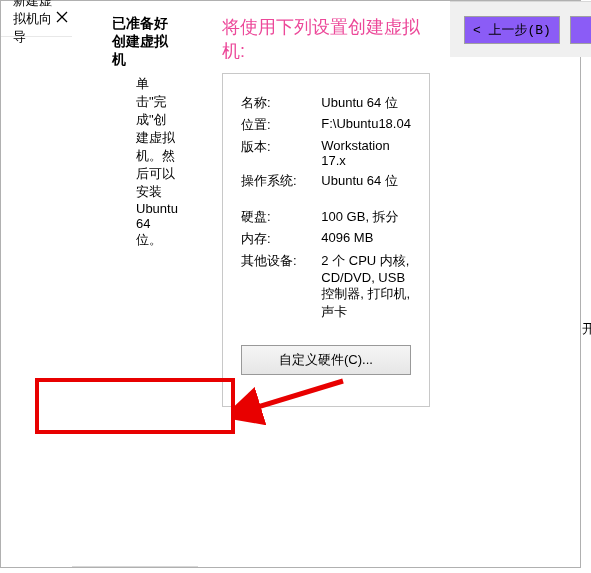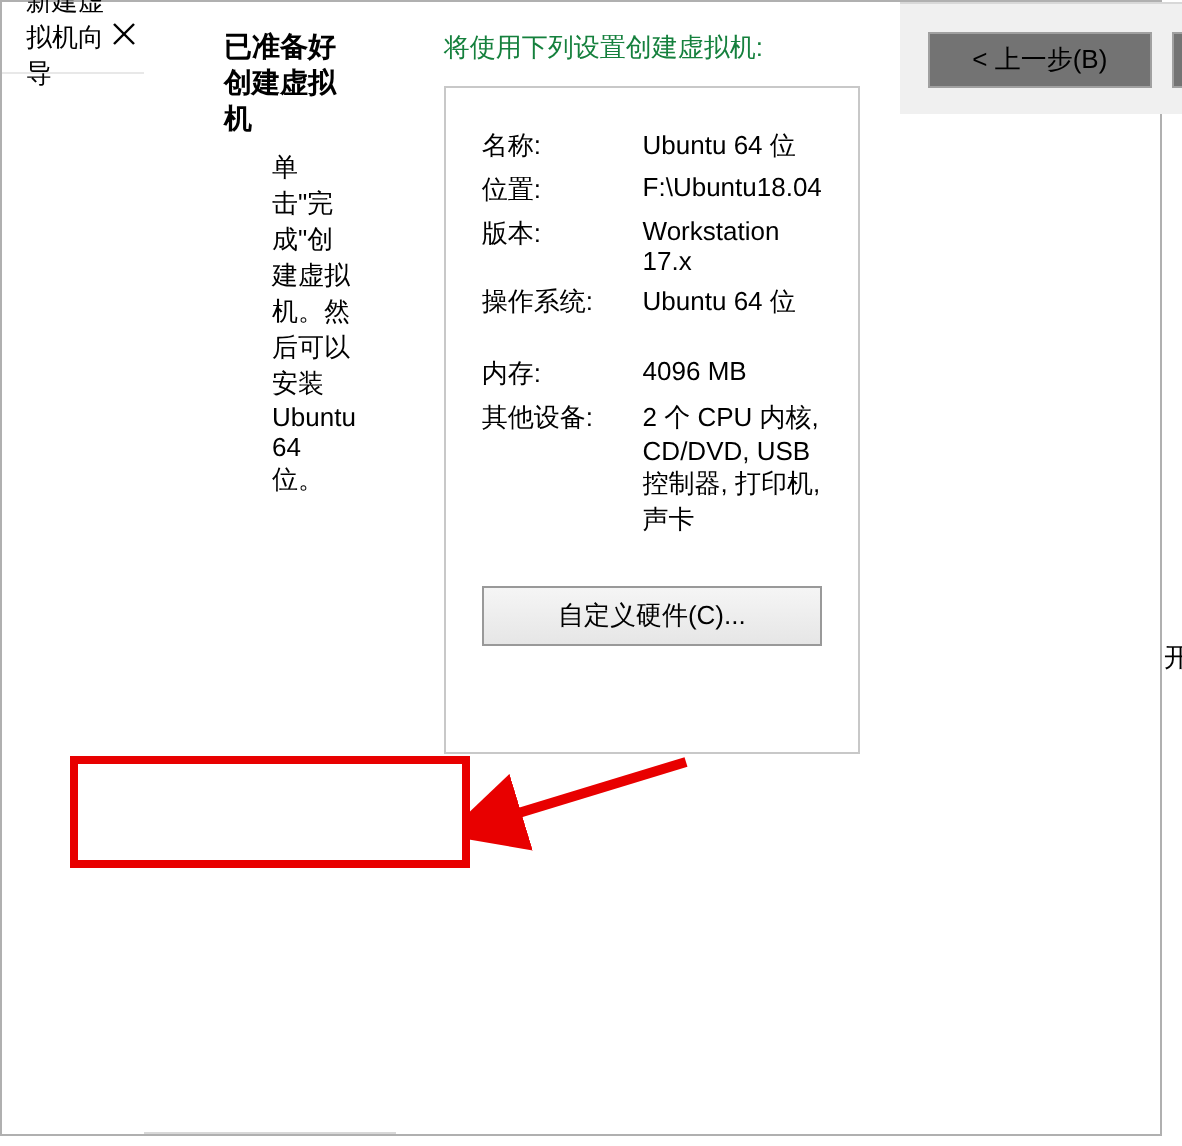--- a/index.html
+++ b/index.html
@@ -61,22 +61,22 @@
     .header-subtitle {
       font-size: 13px;
       color: #000;
       padding-left: 24px;
     }
     .content-section {
       padding: 14px 20px 10px 24px;
       flex: 1;
     }
     .intro-text {
-      font-size: 13px;
-      color: #15803d;
+      font-size: 18px;
+      color: #ec4899;
       margin-bottom: 10px;
     }
     .settings-panel {
       border: 1px solid #c8c8c8;
       padding: 18px 18px 24px 18px;
       background: #fff;
       height: 334px;
     }
     .settings-table {
       width: 100%;
@@ -125,26 +125,26 @@
       height: 56px;
       border-top: 1px solid #d8d8d8;
       background: #f0f0f0;
       display: flex;
       align-items: center;
       justify-content: flex-end;
       padding: 0 14px;
       gap: 10px;
     }
     .footer button {
-      width: 112px;
+      width: 96px;
       height: 28px;
       border: 1px solid #a0a0a0;
-      background: #737373;
-      font-size: 13px;
-      font-family: Liberation Sans, sans-serif;
+      background: #8b5cf6;
+      font-size: 13px;
+      font-family: Liberation Mono, monospace;
       cursor: pointer;
     }
     .extra-char {
       position: absolute;
       left: 582px;
       top: 320px;
       font-size: 13px;
       color: #000;
     }
   </style>
@@ -190,20 +190,24 @@
         </tr>
         <tr>
           <td class="label-col">操作系统:</td>
           <td>Ubuntu 64 位</td>
         </tr>
         <tr class="gap">
               <td></td>
               <td></td>
             </tr>
         <tr>
+          <td class="label-col">硬盘:</td>
+          <td>100 GB, 拆分</td>
+        </tr>
+        <tr>
           <td class="label-col">内存:</td>
           <td>4096 MB</td>
         </tr>
         <tr>
           <td class="label-col">其他设备:</td>
           <td>2 个 CPU 内核, CD/DVD, USB 控制器, 打印机, 声卡</td>
         </tr>
       </tbody>
         </table>
 

